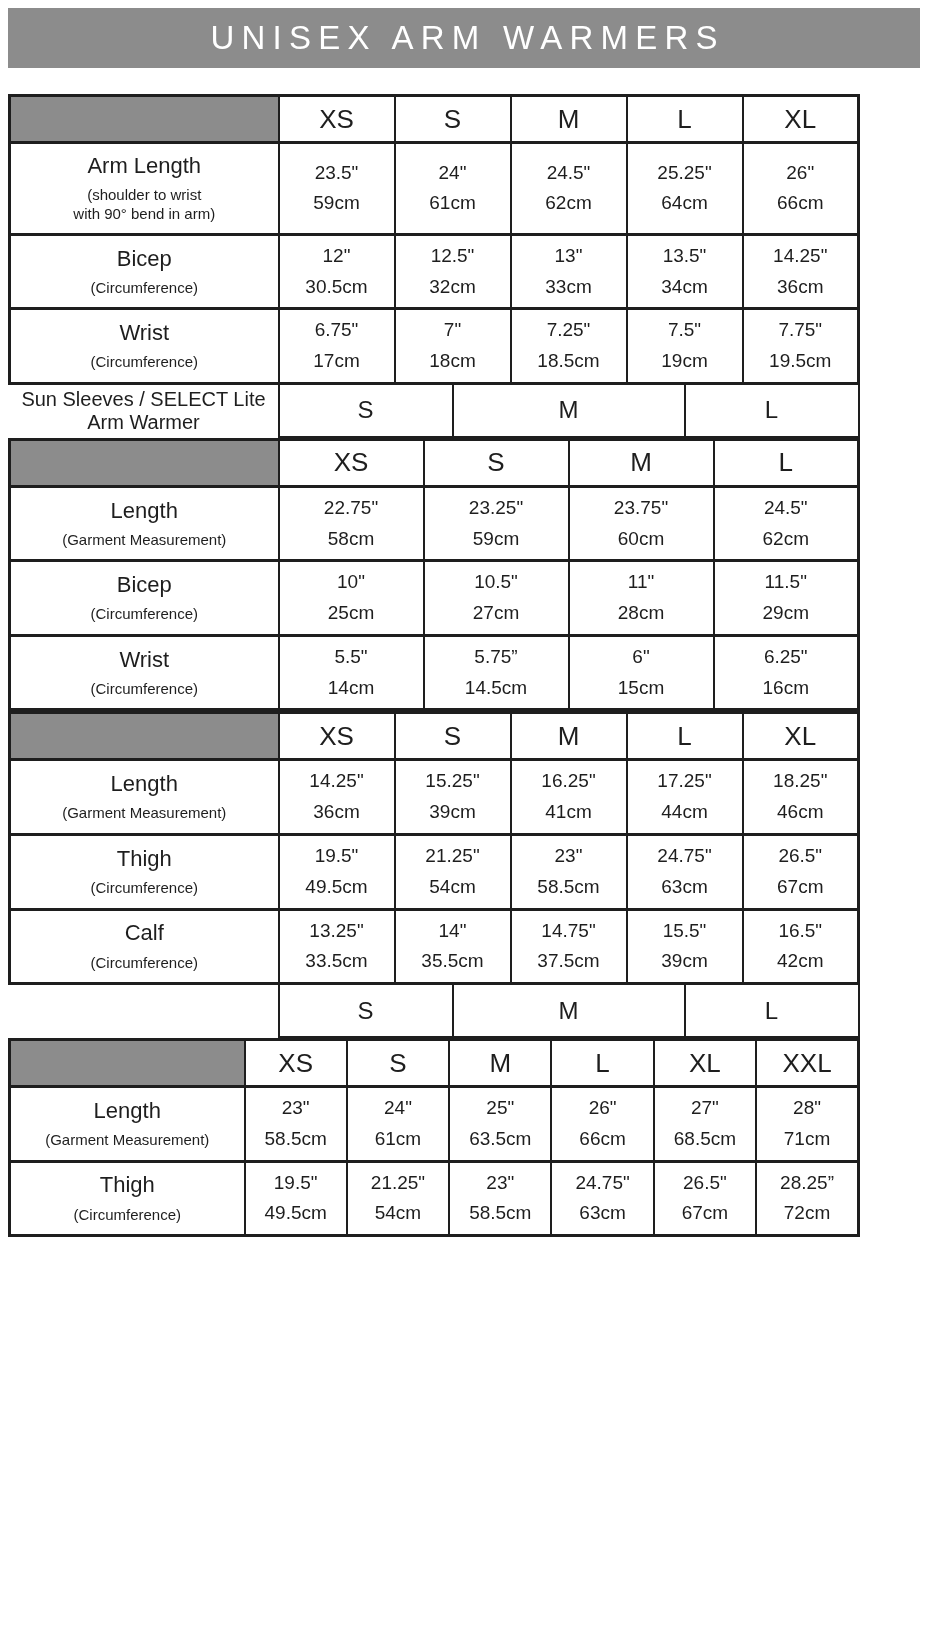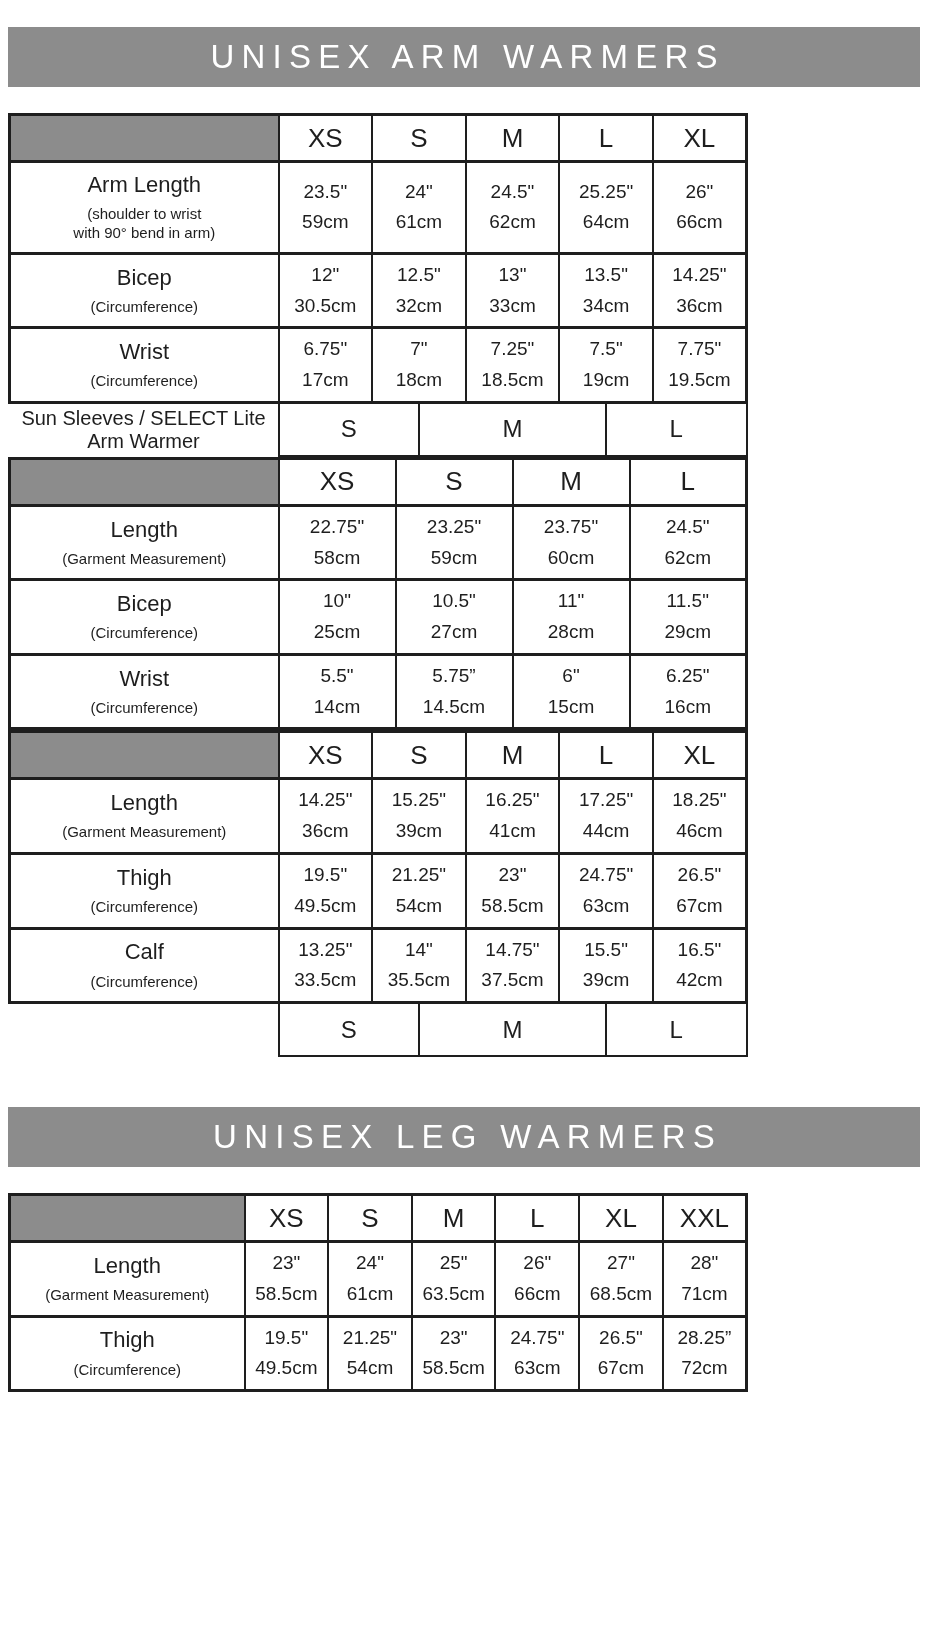--- a/index.html
+++ b/index.html
@@ -17,33 +17,33 @@
     padding-bottom:62px;
   }
   .band{
     height:60px;
     margin:50px 8px 26px 8px;
     background:var(--gray);
     display:flex;
     align-items:center;
     justify-content:center;
   }
-  section:first-of-type .band{margin-top:27px;text-align:center;}
+  section:first-of-type .band{margin-top:8px;text-align:center;}
   .band-title{
     margin:0;
     color:#ffffff;
     font-size:33px;
     font-weight:normal;
     letter-spacing:0.22em;
     text-indent:0.22em;
     white-space:nowrap;
   }
   .table-slot{margin:0 8px;}
   table.size-table{
-    width:740px;
+    width:852px;
     border-collapse:collapse;
     table-layout:fixed;
     border-radius:10px;
   }
   .cols-4 col.label-col, .cols-5 col.label-col{width:269px;}
   .cols-6 col.label-col{width:235px;}
   .size-table th, .size-table td{
     border:solid var(--bc);
     border-width:3px 2px;
     padding:0;
@@ -409,23 +409,20 @@
             <td class="size-span" colspan="3">S</td>
             <td class="size-span" colspan="4">M</td>
             <td class="size-span" colspan="3">L</td>
           </tr>
         </tbody>
       </table>
     </div>
 </section>
 
 <section class="chart-section">
-  <div class="band">
-    <h2 class="band-title">UNISEX LEG WARMERS</h2>
-  </div>
   <div class="table-slot">
       <table class="size-table cols-6">
         <colgroup>
           <col class="label-col">
           <col>
           <col>
           <col>
           <col>
           <col>
           <col>

